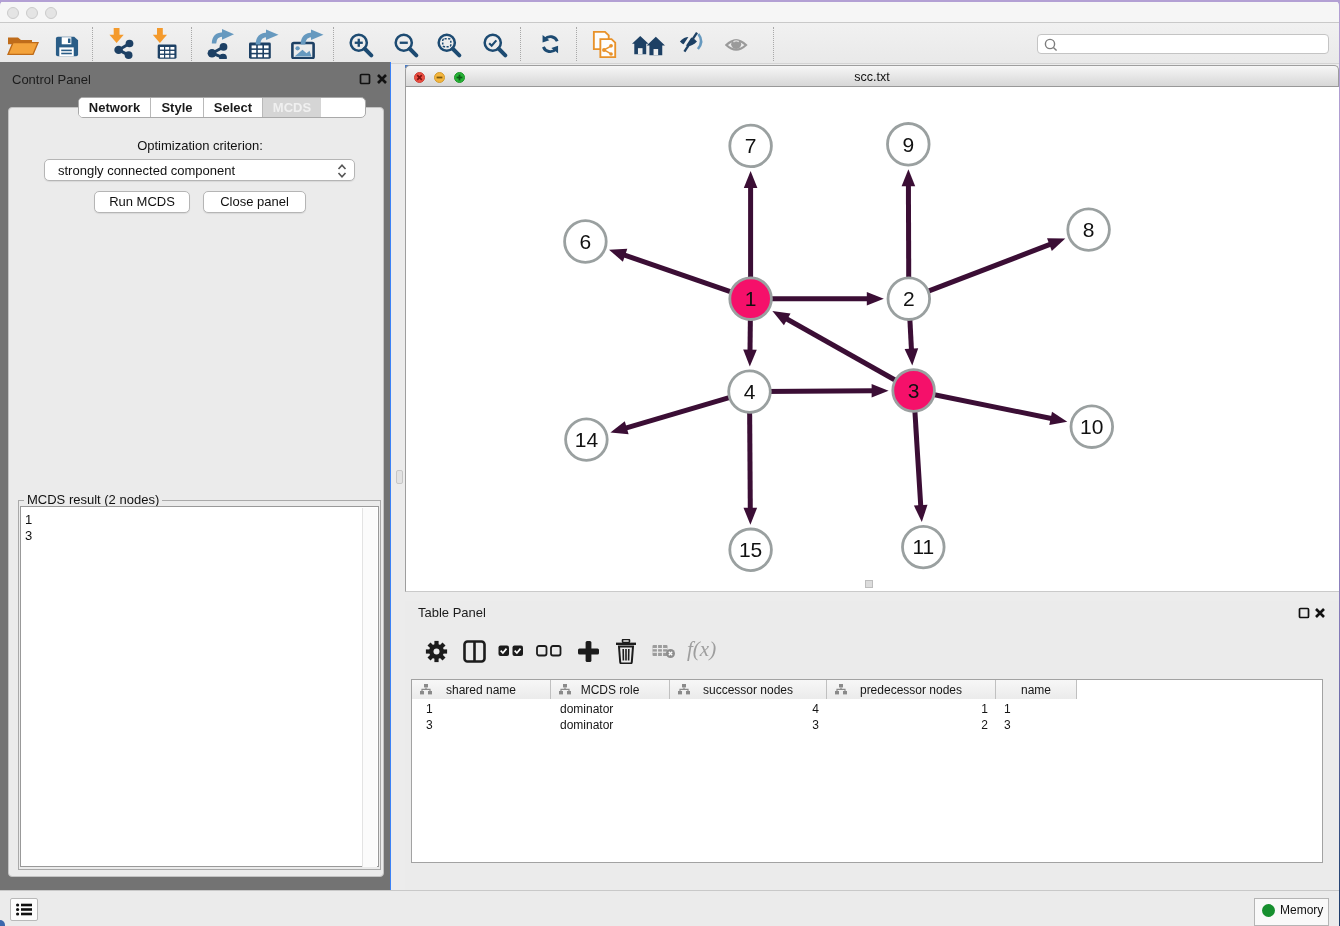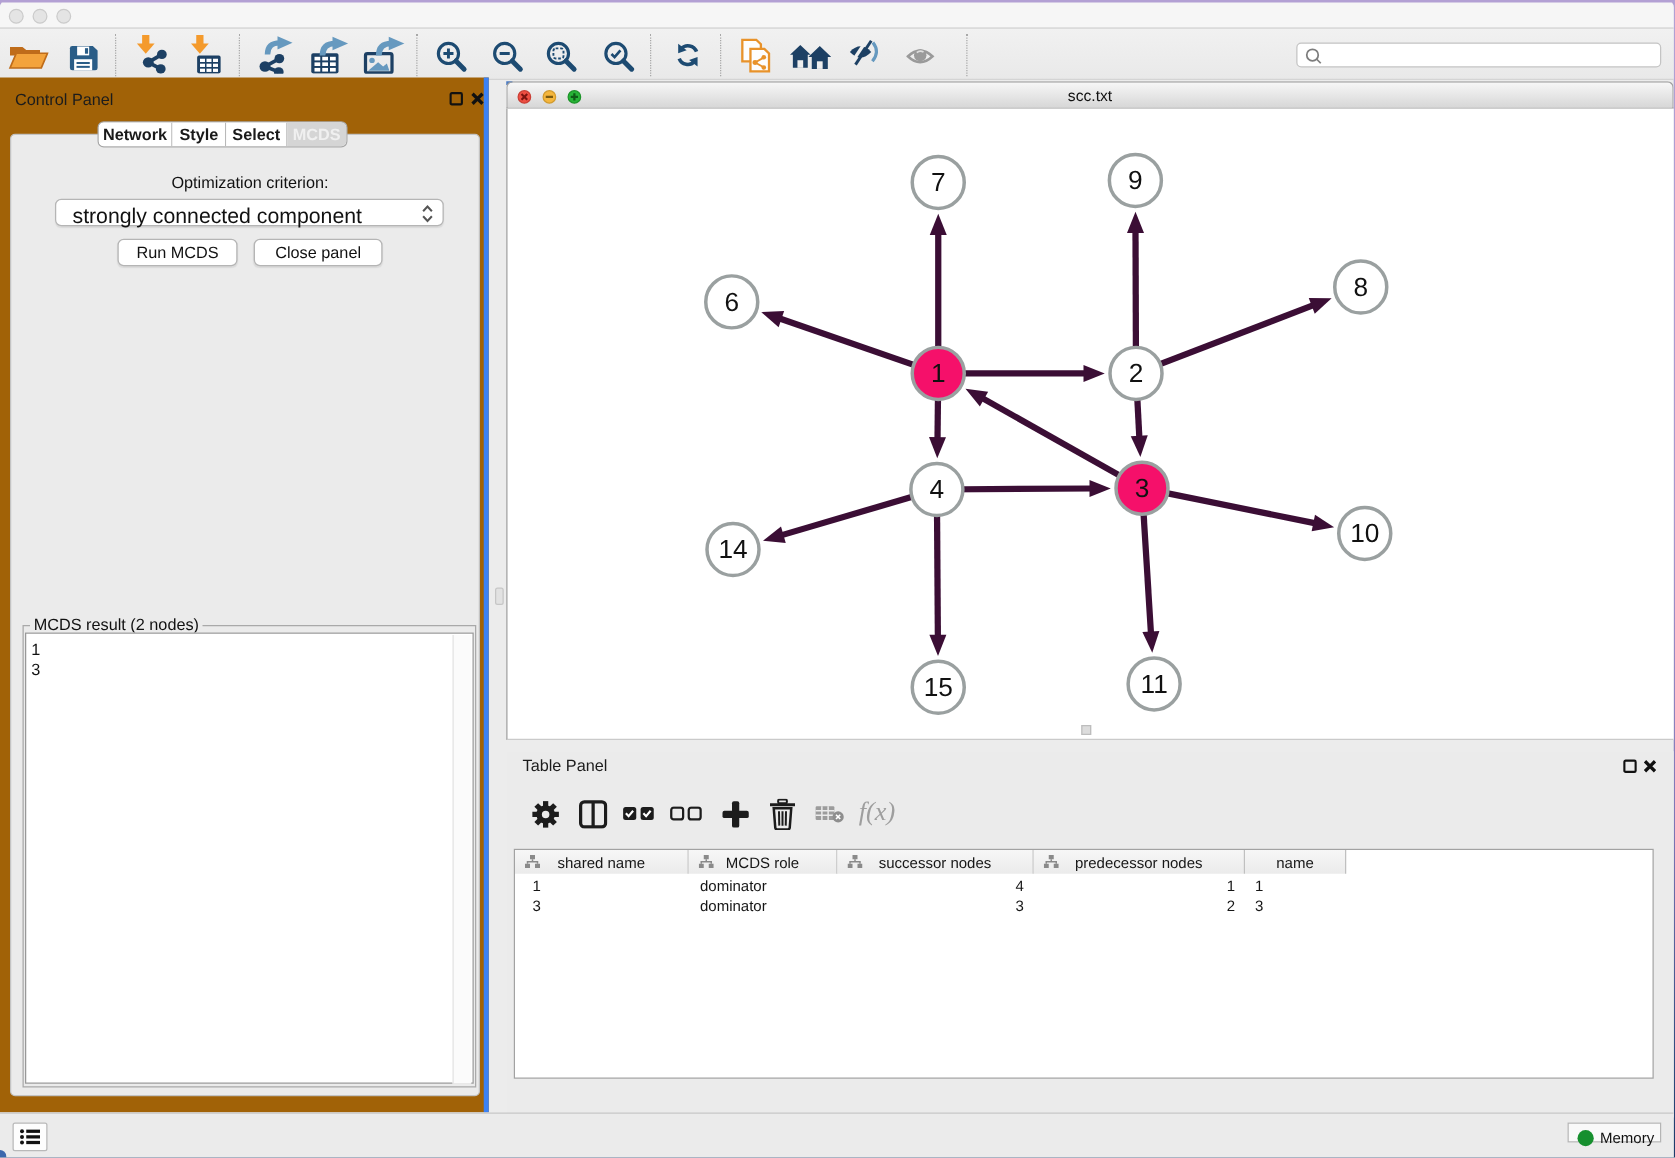--- a/index.html
+++ b/index.html
@@ -193,39 +193,39 @@
     <div class="tsep" style="left:576px;"></div>
     <div class="tsep" style="left:773px;"></div>
     <div class="searchbox">
       <svg width="16" height="16" style="position:absolute;left:5px;top:2px;">
         <circle cx="7" cy="7" r="4.6" fill="none" stroke="#7d7d7d" stroke-width="1.4"></circle>
         <line x1="10.4" y1="10.4" x2="13.6" y2="13.6" stroke="#7d7d7d" stroke-width="1.4"></line>
       </svg>
     </div>
   </div>
 
-  <div class="abs" style="left:0;top:62px;width:391px;height:828px;background:#a16207;border-right:4px solid #3b82f6;">
+  <div class="abs" style="left:0;top:62px;width:391px;height:828px;background:#737373;border-right:1px solid #3b82f6;">
     <div class="cp-head abs" style="left:12px;top:10px;">Control Panel</div>
     <svg class="abs" style="left:359px;top:11px;" width="32" height="14">
       <rect x="1.5" y="1.5" width="9" height="9" fill="none" stroke="#111" stroke-width="1.7" rx="1"></rect>
       <path d="M19 2 L27 10 M27 2 L19 10" stroke="#111" stroke-width="2.6" fill="none"></path>
     </svg>
 
     <div class="abs" style="left:8px;top:45px;width:376px;height:770px;background:#ebebeb;border:1px solid #c3c3c3;border-radius:4px;"></div>
 
-    <div class="tabgrp" style="left:78px;top:35px;width:200px;height:21px;">
+    <div class="tabgrp" style="left:78px;top:35px;width:288px;height:21px;">
       <div class="tab" style="width:72px;">Network</div>
       <div class="tab" style="width:53px;">Style</div>
       <div class="tab" style="width:59px;">Select</div>
       <div class="tab sel" style="width:58px;">MCDS</div>
     </div>
     <div class="abs" style="left:9px;top:76px;width:382px;text-align:center;font-size:13px;color:#111;">Optimization criterion:</div>
 
     <div class="abs" style="left:44px;top:97px;width:311px;height:22px;background:#fff;border:1px solid #b5b5b5;border-radius:5px;box-shadow:0 1px 1px rgba(0,0,0,0.08);">
-      <div class="abs" style="left:13px;top:3px;font-size:17px;color:#111;">strongly connected component</div>
+      <div class="abs" style="left:13px;top:3px;font-size:13px;color:#111;">strongly connected component</div>
       <svg class="abs" style="right:6px;top:3px;" width="12" height="16">
         <path d="M2.5 6 L6 2.2 L9.5 6" fill="none" stroke="#555" stroke-width="1.6"></path>
         <path d="M2.5 10 L6 13.8 L9.5 10" fill="none" stroke="#555" stroke-width="1.6"></path>
       </svg>
     </div>
     <div class="btn" style="left:94px;top:129px;width:96px;height:22px;line-height:20px;">Run MCDS</div>
     <div class="btn" style="left:203px;top:129px;width:103px;height:22px;line-height:20px;">Close panel</div>
 
     <div class="abs" style="left:18px;top:438px;width:363px;height:370px;border:1px solid #a9a9a9;"></div>
     <div class="abs" style="left:24px;top:430px;background:#ebebeb;padding:0 3px;font-size:13px;color:#111;">MCDS result (2 nodes)</div>
@@ -455,20 +455,20 @@
     <div class="abs" style="left:10px;top:7px;width:28px;height:23px;background:#fdfdfd;border:1px solid #b9b9b9;border-radius:2px;">
       <svg width="16" height="13" style="position:absolute;left:5px;top:4px;">
         <circle cx="1.6" cy="2" r="1.6" fill="#111"></circle>
           <rect x="5" y="0.7" width="11" height="2.6" fill="#111"></rect>
         <circle cx="1.6" cy="6.5" r="1.6" fill="#111"></circle>
           <rect x="5" y="5.2" width="11" height="2.6" fill="#111"></rect>
         <circle cx="1.6" cy="11" r="1.6" fill="#111"></circle>
           <rect x="5" y="9.7" width="11" height="2.6" fill="#111"></rect>
       </svg>
     </div>
-    <div class="abs" style="left:1254px;top:7px;width:75px;height:16px;background:#f9f9f9;border:1px solid #b5b5b5;font-size:12px;color:#111;">
+    <div class="abs" style="left:1254px;top:7px;width:75px;height:28px;background:#f9f9f9;border:1px solid #b5b5b5;font-size:12px;color:#111;">
       <div class="abs" style="left:7px;top:5px;width:13px;height:13px;border-radius:50%;background:#168f2e;"></div>
       <div class="abs" style="left:25px;top:4px;">Memory</div>
     </div>
   </div>
 </div>
 <div class="abs" style="left:0;bottom:0;width:5px;height:6px;background:#3c68ad;border-radius:0 5px 0 0;"></div>
 <div class="abs" style="left:0;top:0;right:1.5px;height:2px;background:#b3a0d4;border-radius:6px 6px 0 0;z-index:60;"></div>
 
 </body></html>

